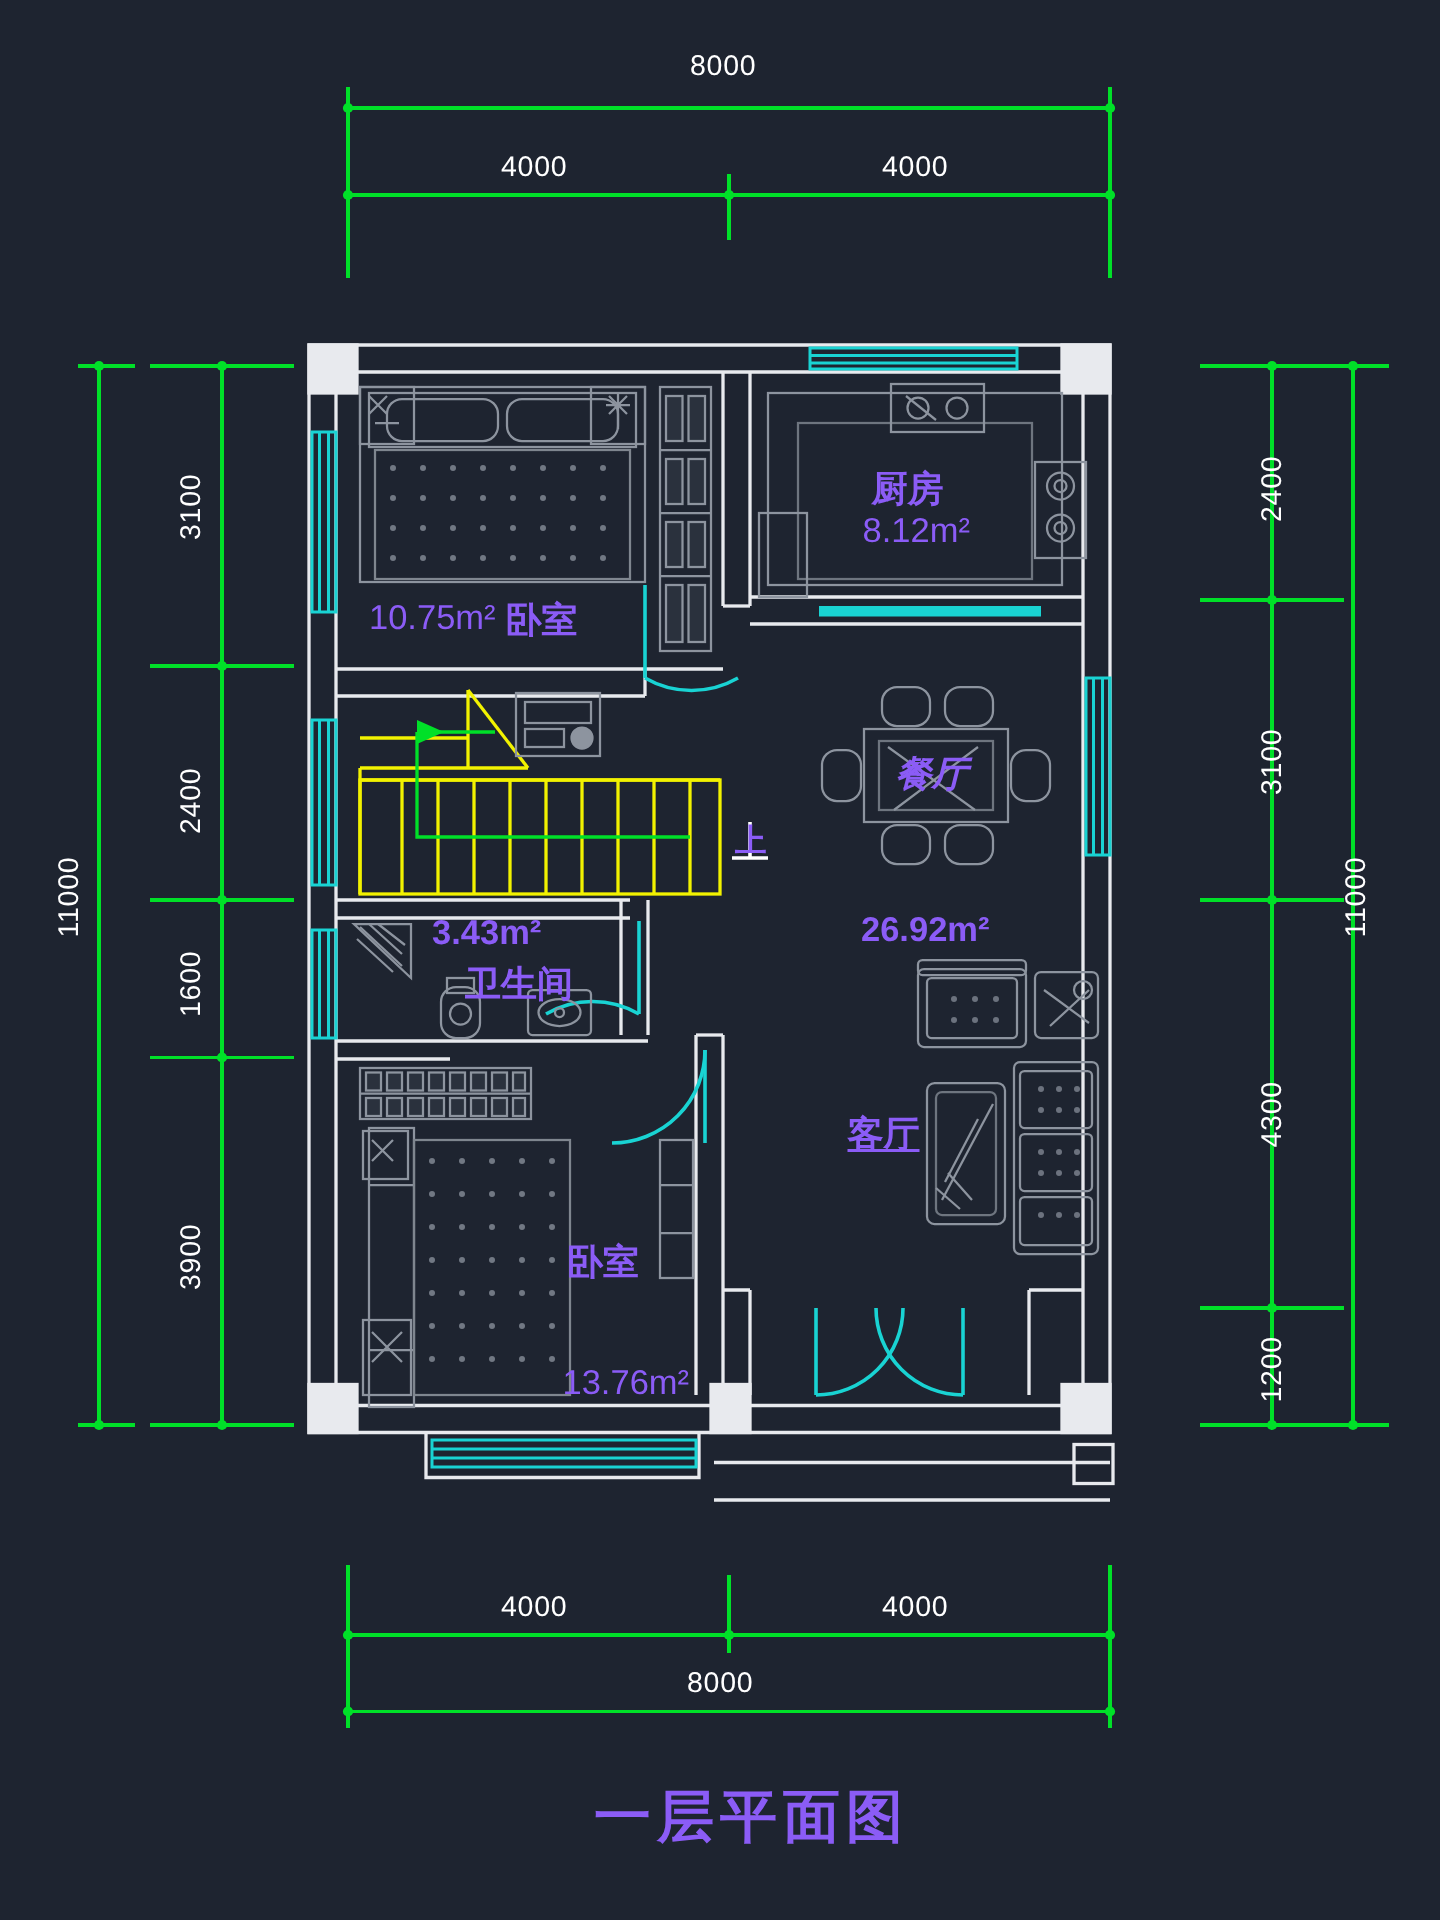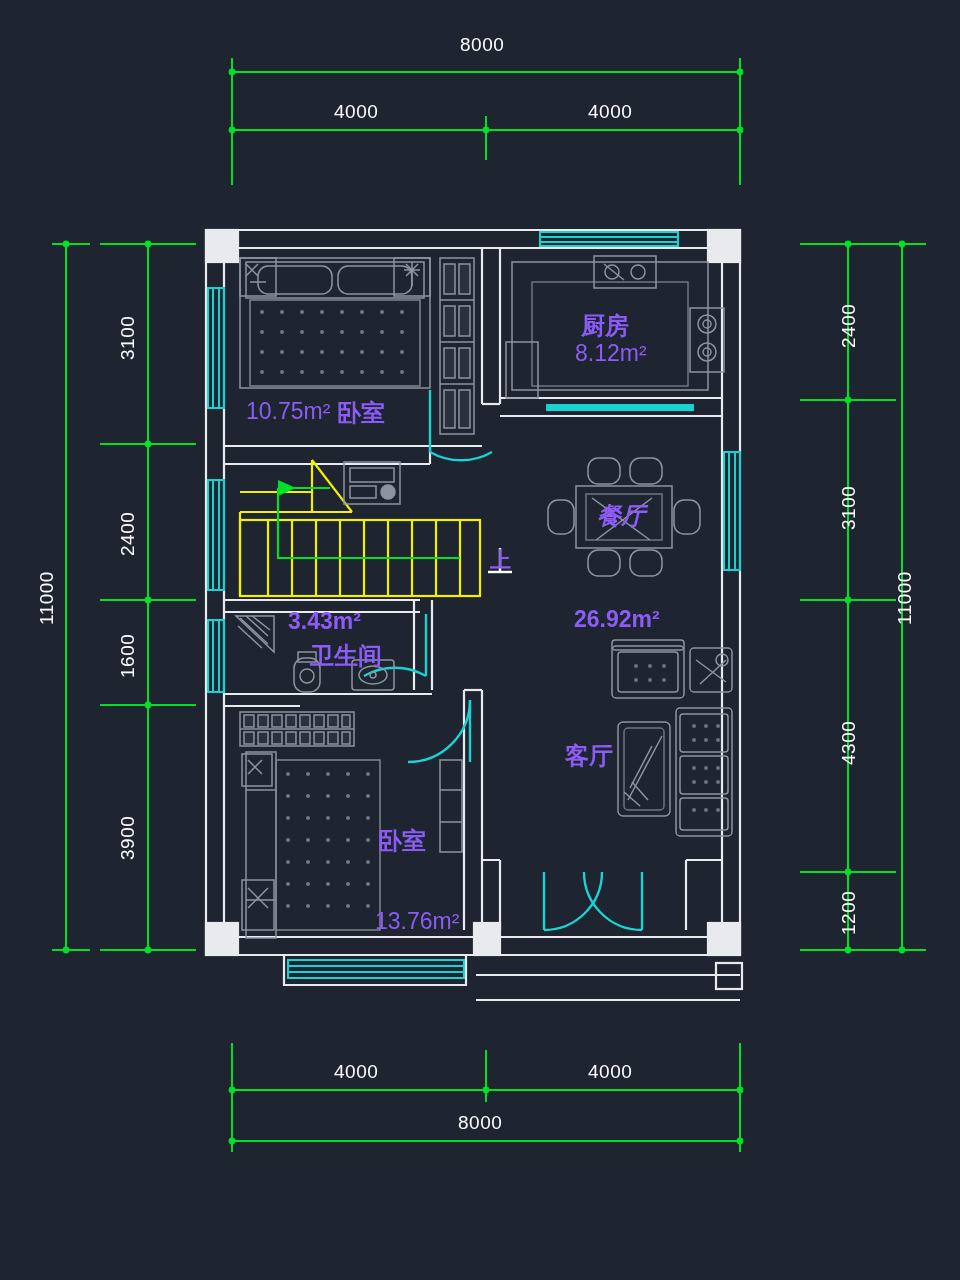--- a/index.html
+++ b/index.html
@@ -509,24 +509,25 @@
 
   <div class="txt room-area" style="left:246px;top:398px;">10.75m²</div>
   <div class="txt room-name" style="left:337px;top:397px;">卧室</div>
 
   <div class="txt room-name" style="left:581px;top:310px;">厨房</div>
   <div class="txt room-area" style="left:575px;top:340px;">8.12m²</div>
 
   <div class="txt room-name" style="left:597px;top:500px;font-style:italic;">餐厅</div>
 
   <div class="txt room-area" style="left:574px;top:606px;font-weight:bold;">26.92m²</div>
-  <div class="txt room-name" style="left:565px;top:740px;">客厅</div>
+  <div class="txt room-name" style="left:565px;top:740px;text-decoration:underline;">客厅</div>
 
   <div class="txt room-area" style="left:288px;top:608px;font-weight:bold;">3.43m²</div>
   <div class="txt room-name" style="left:264px;top:640px;margin-left:46px;">卫生间</div>
 
   <div class="txt room-name" style="left:378px;top:825px;">卧室</div>
   <div class="txt room-area" style="left:375px;top:908px;">13.76m²</div>
 
   <div class="txt up-mark" style="left:490px;top:546px;">上</div>
 
+  <div class="txt title" style="left:396px;top:1186px;">一层平面图</div>
 
 </div>
 
 </body></html>

